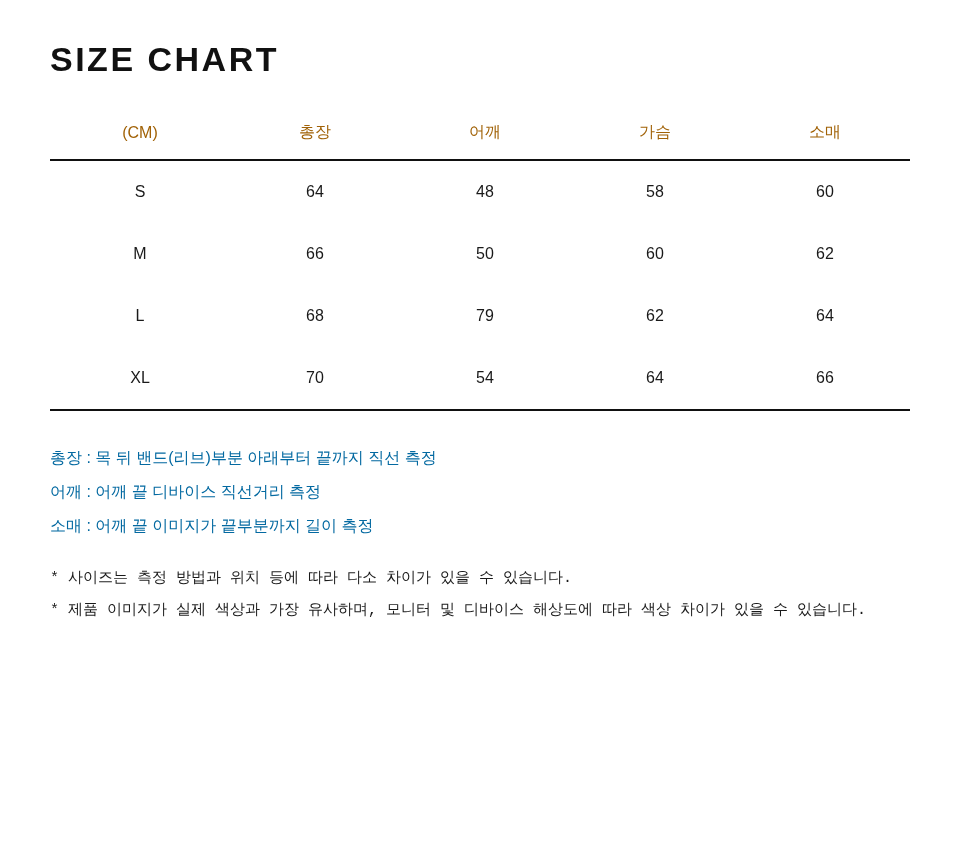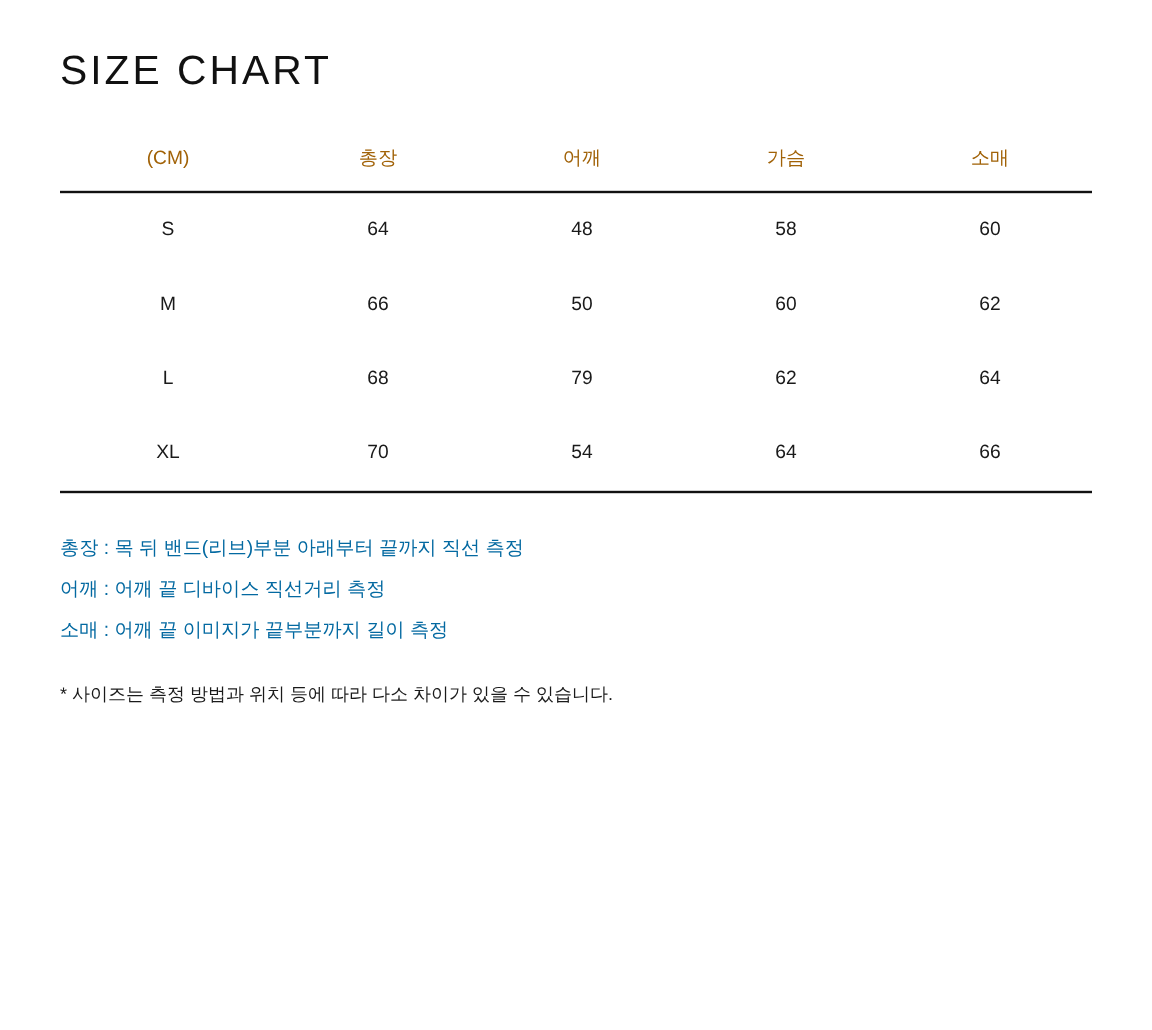--- a/index.html
+++ b/index.html
@@ -19,21 +19,21 @@
     width: 960px;
     height: 858px;
     box-sizing: border-box;
     padding: 0 50px;
   }
   .title {
     margin: 0;
     padding-top: 38px;
     font-size: 34px;
     line-height: 42px;
-    font-weight: normal;
+    font-weight: bold;
     letter-spacing: 2.5px;
     color: #111111;
   }
   .chart-wrap {
     margin-top: 34px;
   }
   table.size-table {
     width: 860px;
     border-collapse: collapse;
     table-layout: fixed;
@@ -68,20 +68,21 @@
     line-height: 34px;
     color: #0369a1;
   }
   .footnotes {
     margin-top: 20px;
   }
   .footnotes .line {
     font-size: 15px;
     line-height: 32px;
     color: #1a1a1a;
+    font-family: Liberation Mono, monospace;
   }
 </style>
 </head>
 <body>
 
 <div class="page">
 
   <h1 class="title">SIZE CHART</h1>
 
   <div class="chart-wrap">
@@ -136,15 +137,16 @@
   </div>
 
   <div class="notes">
     <div class="line">총장 : 목 뒤 밴드(리브)부분 아래부터 끝까지 직선 측정</div>
     <div class="line">어깨 : 어깨 끝 디바이스 직선거리 측정</div>
     <div class="line">소매 : 어깨 끝 이미지가 끝부분까지 길이 측정</div>
   </div>
 
   <div class="footnotes">
     <div class="line">* 사이즈는 측정 방법과 위치 등에 따라 다소 차이가 있을 수 있습니다.</div>
+    <div class="line">* 제품 이미지가 실제 색상과 가장 유사하며, 모니터 및 디바이스 해상도에 따라 색상 차이가 있을 수 있습니다.</div>
   </div>
 
 </div>
 
 </body></html>

